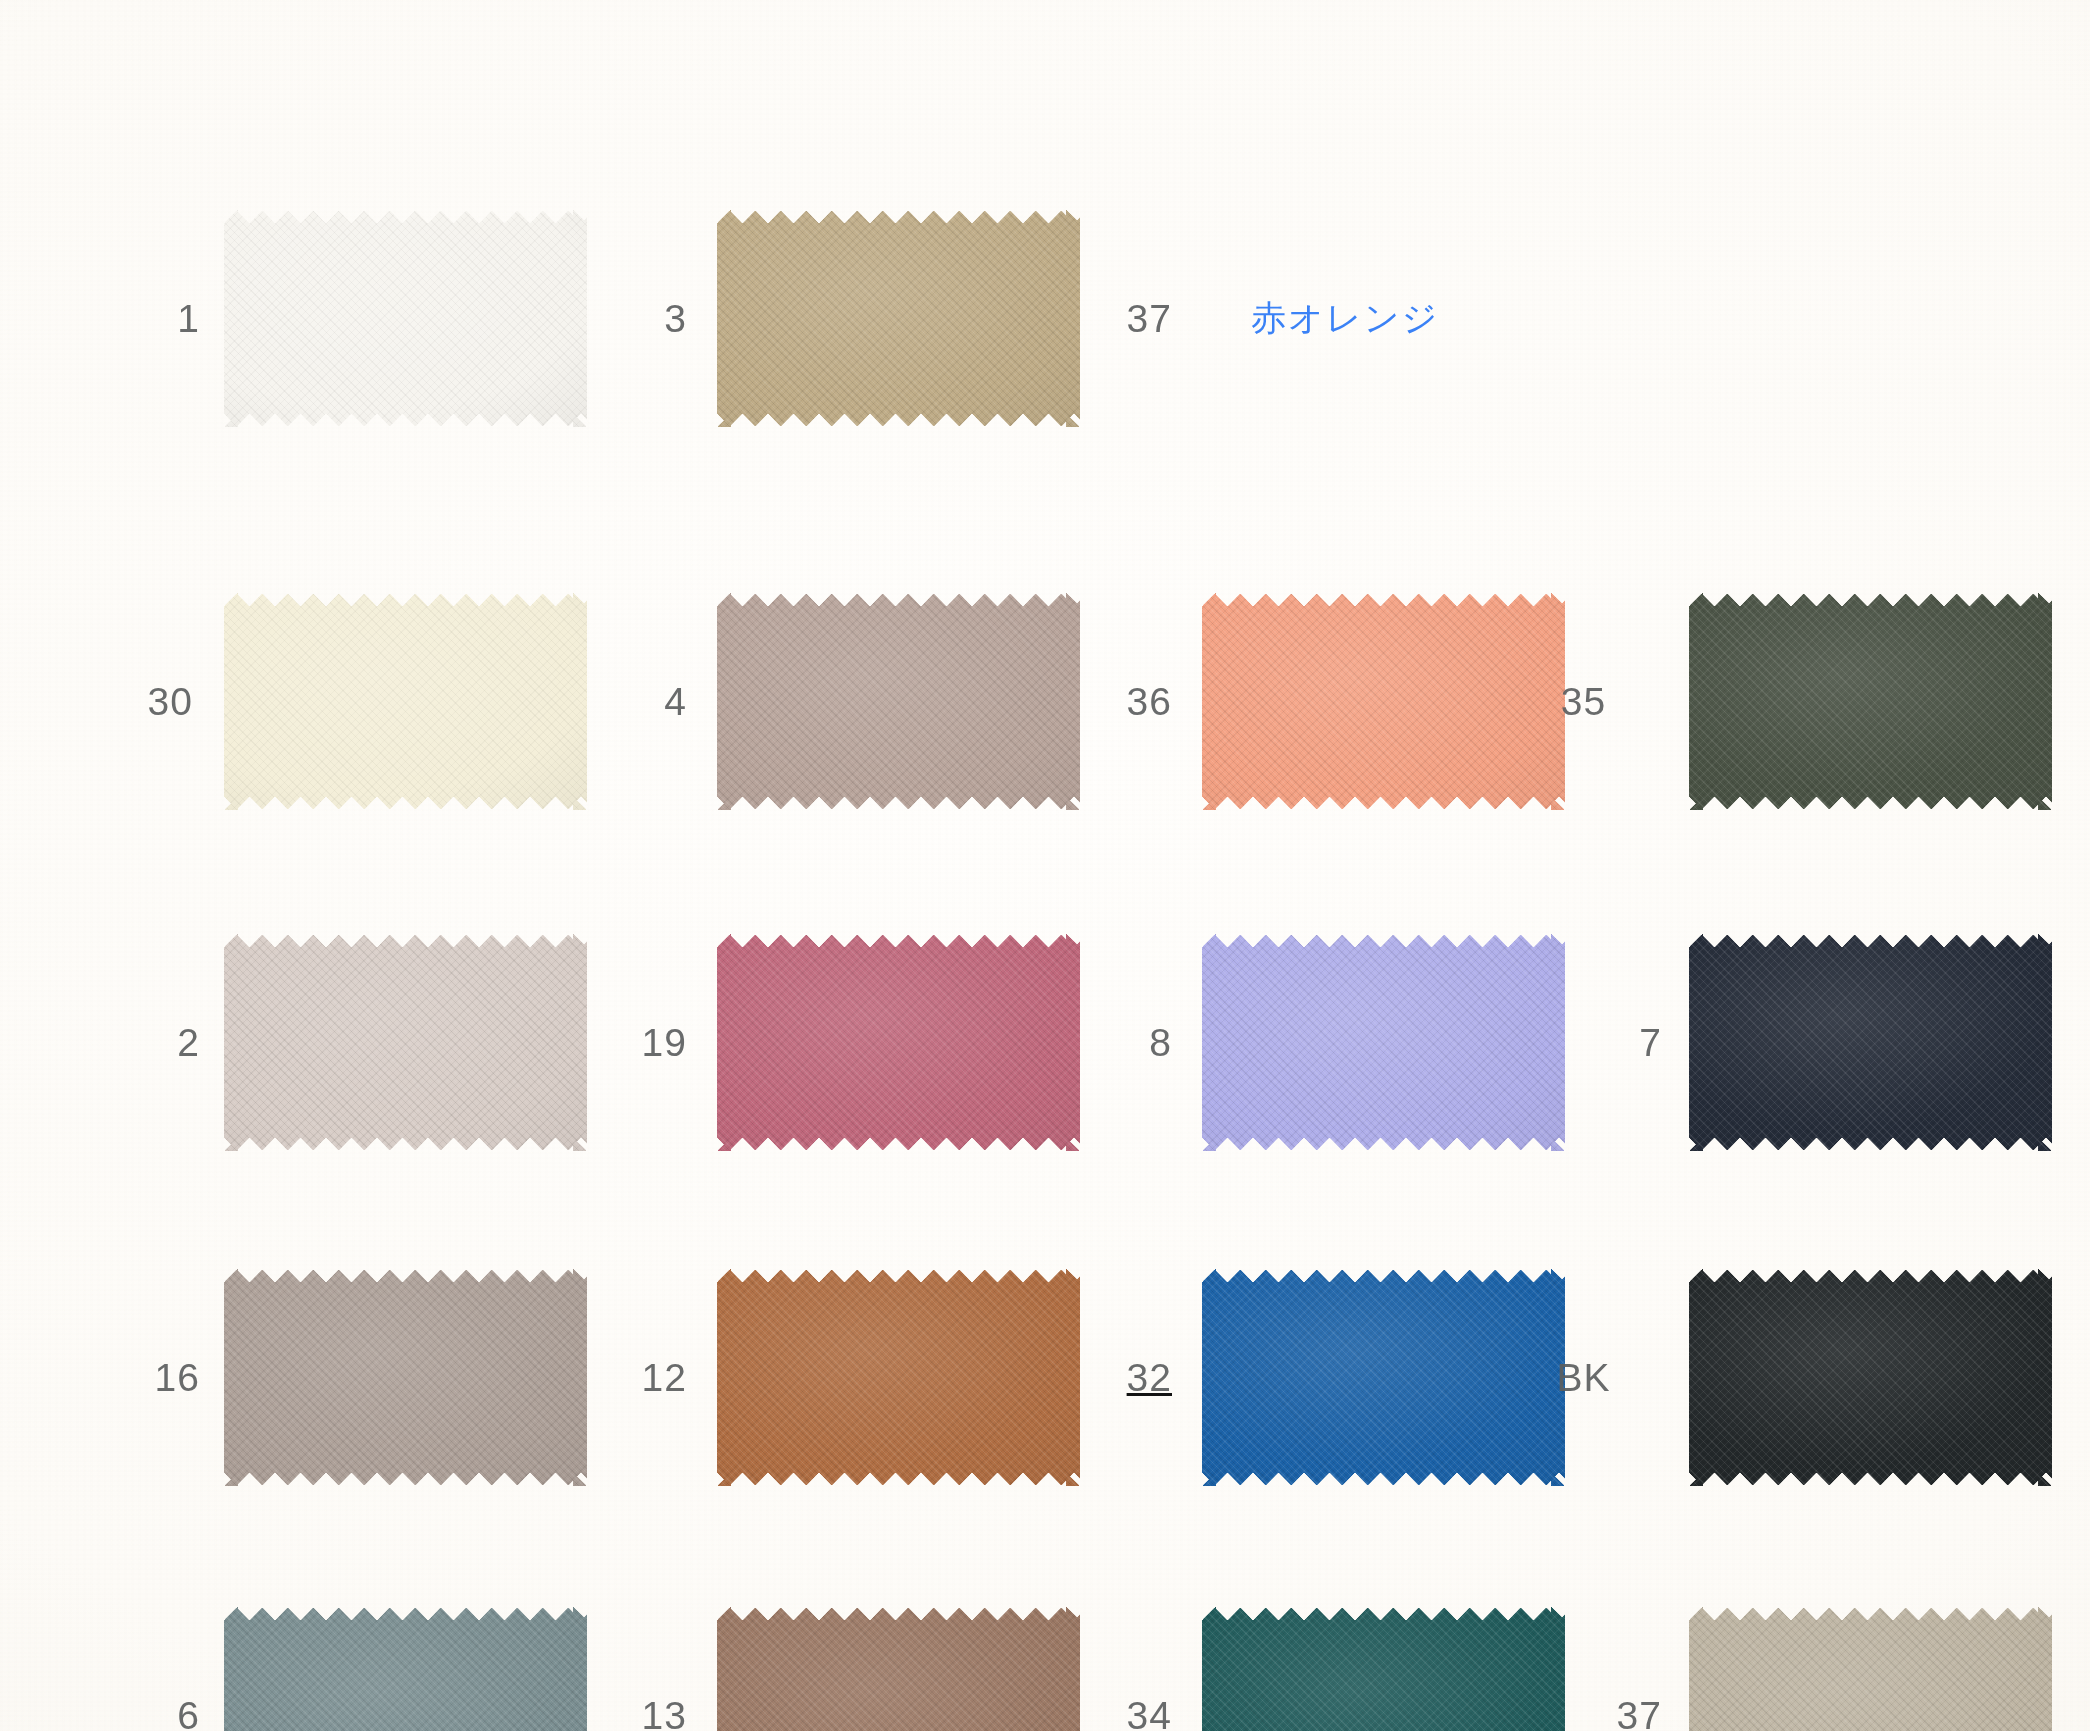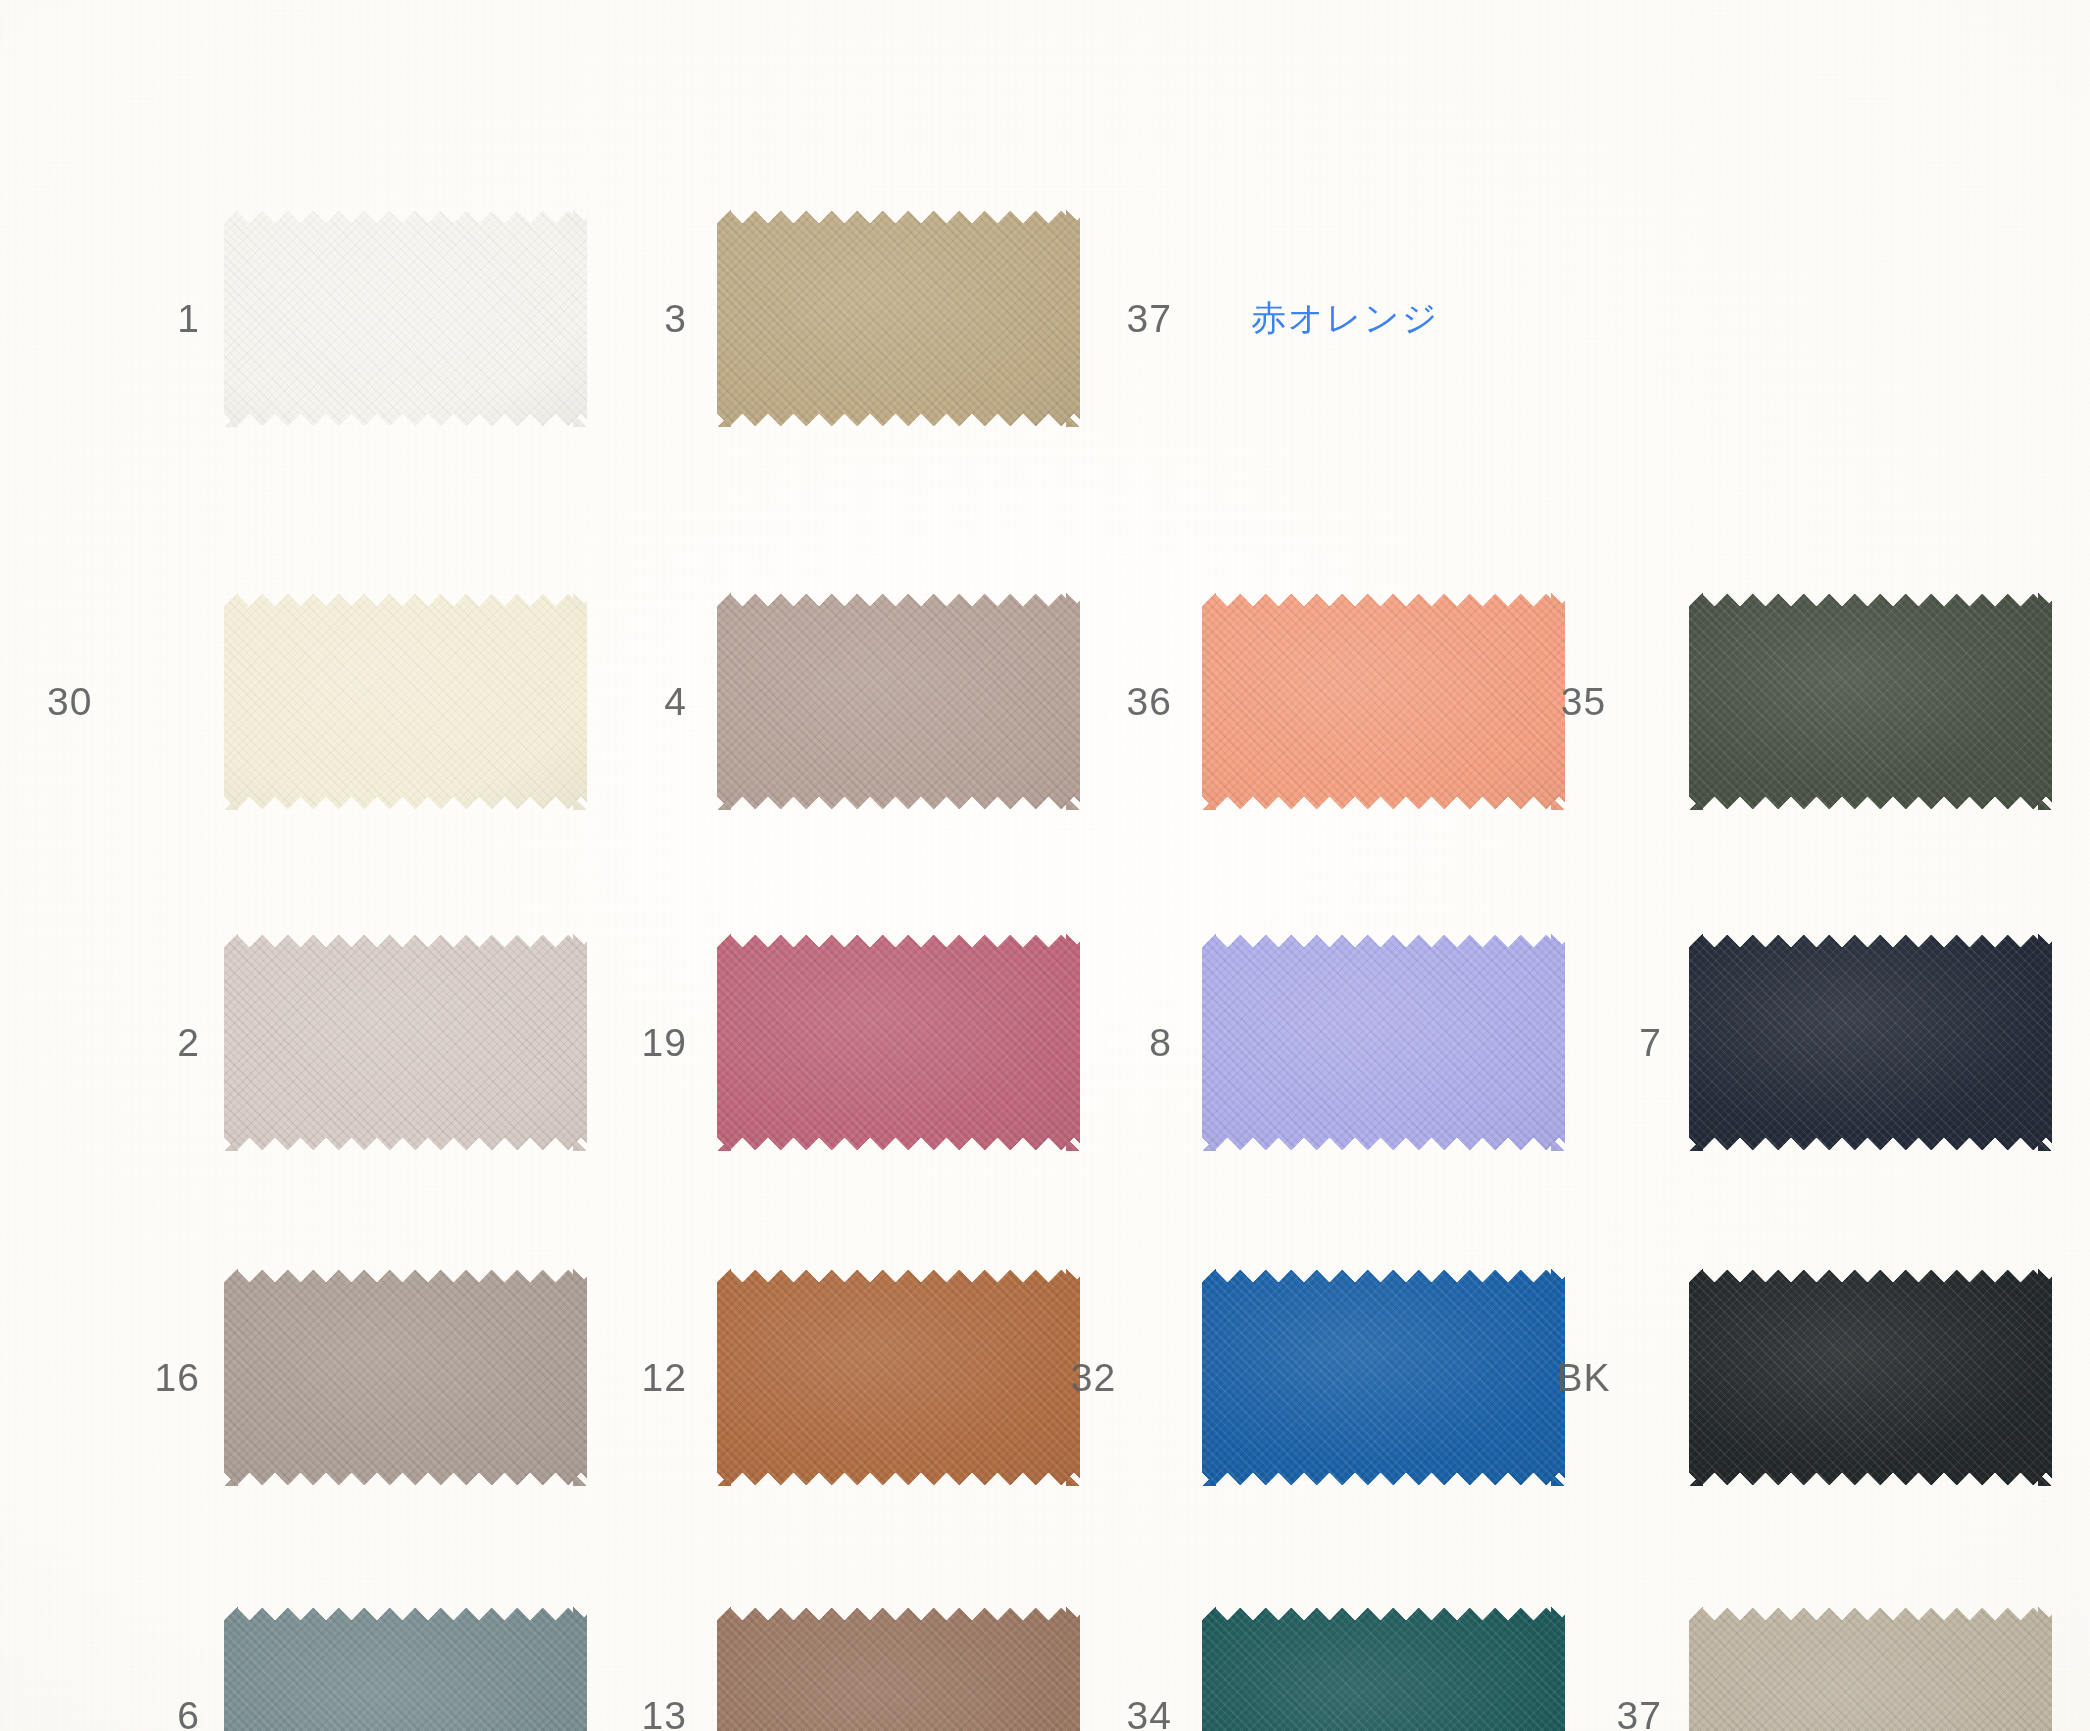--- a/index.html
+++ b/index.html
@@ -152,21 +152,21 @@
       <div class="chip-wrap">
         <div class="chip" style="width: 363px; height: 217px; background: rgb(191, 172, 135);"></div>
       </div>
     </div>
     <div class="cell" style="left: 1015px; top: 289px; width: 157px; height: 59px; justify-content: flex-end;">
       <span class="swatch-label">37</span>
     </div>
     <div class="cell" style="left: 1251px; top: 289px; height: 59px;">
       <span class="note-text">赤オレンジ</span>
     </div>
-    <div class="cell" style="left: 47px; top: 672px; width: 157px; height: 59px; ">
+    <div class="cell" style="left: 36px; top: 672px; width: 157px; height: 59px; justify-content: flex-end;">
       <span class="swatch-label">30</span>
     </div>
     <div class="cell" style="left: 224px; top: 593px;">
       <div class="chip-wrap">
         <div class="chip pale" style="width: 363px; height: 217px; background: rgb(244, 239, 217);"></div>
       </div>
     </div>
     <div class="cell" style="left: 530px; top: 672px; width: 157px; height: 59px; justify-content: flex-end;">
       <span class="swatch-label">4</span>
     </div>
@@ -232,21 +232,21 @@
       </div>
     </div>
     <div class="cell" style="left: 530px; top: 1348px; width: 157px; height: 59px; justify-content: flex-end;">
       <span class="swatch-label">12</span>
     </div>
     <div class="cell" style="left: 717px; top: 1269px;">
       <div class="chip-wrap">
         <div class="chip" style="width: 363px; height: 217px; background: rgb(176, 110, 67);"></div>
       </div>
     </div>
-    <div class="cell" style="left: 1015px; top: 1348px; width: 157px; height: 59px; justify-content: center;">
+    <div class="cell" style="left: 1015px; top: 1348px; width: 157px; height: 59px; justify-content: flex-end; text-decoration: underline;">
       <span class="swatch-label">32</span>
     </div>
     <div class="cell" style="left: 1202px; top: 1269px;">
       <div class="chip-wrap">
         <div class="chip" style="width: 363px; height: 217px; background: rgb(27, 98, 168);"></div>
       </div>
     </div>
     <div class="cell" style="left: 1505px; top: 1348px; width: 157px; height: 59px; justify-content: center;">
       <span class="swatch-label">BK</span>
     </div>

